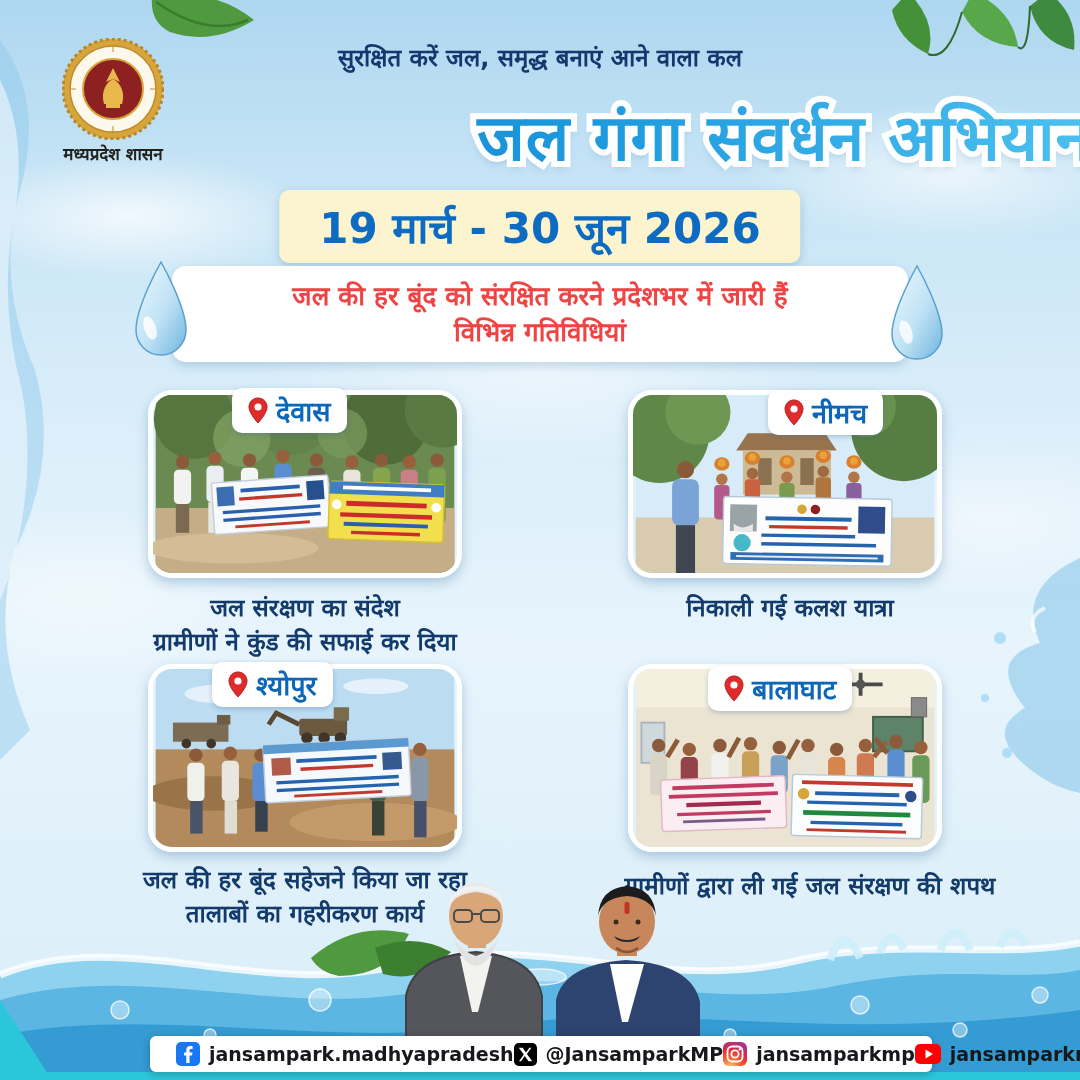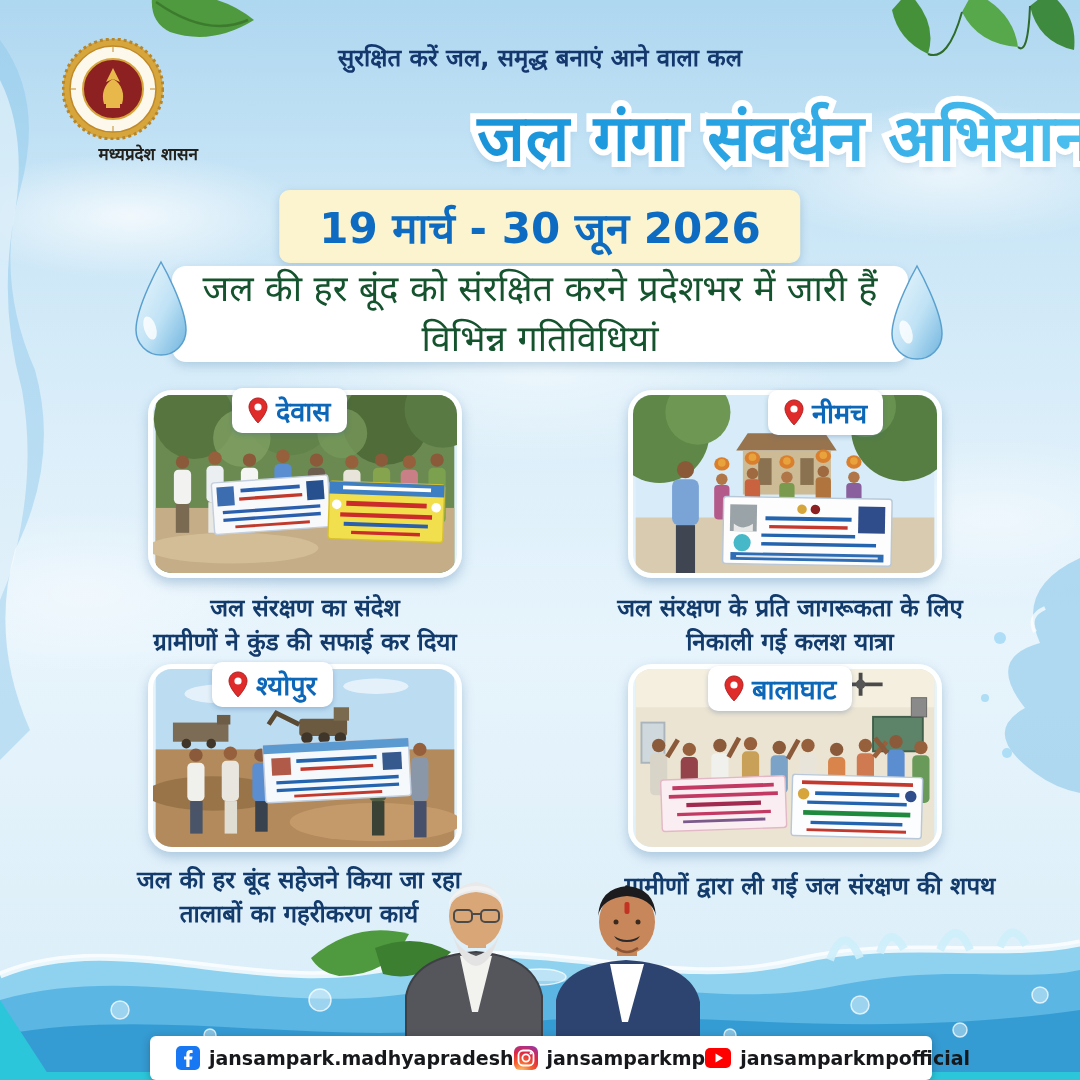--- a/index.html
+++ b/index.html
@@ -14,39 +14,39 @@
       radial-gradient(ellipse 420px 140px at 50% 34%, rgba(255,255,255,.55), transparent 70%),
       radial-gradient(ellipse 300px 120px at 8% 55%, rgba(255,255,255,.45), transparent 70%),
       radial-gradient(ellipse 320px 120px at 92% 48%, rgba(255,255,255,.45), transparent 70%); }
 
   .edge-splash { position:absolute; z-index:1; }
   .left-stream { left:0; top:40px; }
   .right-splash { right:0; top:548px; }
 
   
   .emblem { position:absolute; left:62px; top:38px; width:102px; height:102px; z-index:4; }
-  .org-name { position:absolute; left:28px; top:142px; width:170px; text-align:right;
+  .org-name { position:absolute; left:28px; top:142px; width:170px; text-align:center;
     font-size:17px; font-weight:bold; color:#23211c; z-index:4; }
   .tagline { position:absolute; left:0; top:40px; width:100%; text-align:center;
     font-size:24px; font-weight:bold; color:#14386e; z-index:3; }
   .title-wrap { position:absolute; left:12px; top:92px; width:100%; height:90px; text-align:right; z-index:3; }
   .title-layer { position:absolute; left:0; width:100%; font-size:64px; font-weight:800; letter-spacing:1px; }
   .title-outline { color:#fff; -webkit-text-stroke:12px #ffffff;
     text-shadow:0 6px 10px rgba(20,80,140,.3); }
   .title-fill { background:linear-gradient(90deg,#0d7cc6 0%,#1e9ade 55%,#4cc0ef 100%);
     -webkit-background-clip:text; background-clip:text; color:transparent; }
   .date-badge { position:absolute; left:50%; top:190px; transform:translateX(-50%);
     background:#fbf4ce; border-radius:10px; padding:8px 40px; z-index:3;
     box-shadow:0 3px 8px rgba(60,110,160,.25); }
   .date-badge span { font-size:42px; font-weight:800; color:#0d6cc2; }
 
   .intro-box { position:absolute; left:172px; top:266px; width:736px; height:96px; z-index:3;
     background:#ffffff; border-radius:14px; box-shadow:0 4px 10px rgba(90,140,180,.3);
     display:flex; flex-direction:column; justify-content:center; text-align:center; }
-  .intro-box div { font-size:36px; font-weight:400; color:#14532d; line-height:1.4; }
+  .intro-box div { font-size:26px; font-weight:700; color:#ef4444; line-height:1.4; }
   .drop { position:absolute; z-index:3; }
   .drop-left { left:128px; top:258px; }
   .drop-right { left:884px; top:262px; }
 
   
   .card { position:absolute; width:314px; height:188px; z-index:3;
     border-radius:24px; border:5px solid rgba(255,255,255,.95); overflow:hidden;
     box-shadow:0 5px 12px rgba(70,120,170,.35); }
   .card svg { display:block; }
   .c1 { left:148px; top:390px; } .c2 { left:628px; top:390px; }
@@ -55,32 +55,32 @@
     display:inline-flex; align-items:center; gap:8px; padding:4px 16px;
     box-shadow:0 2px 5px rgba(60,100,150,.3); }
   .loc-pill span { font-size:27px; font-weight:800; color:#0d67b8; }
   .p1 { left:232px; top:388px; } .p2 { left:724px; top:390px;margin-left:44px; }
   .p3 { left:212px; top:662px; } .p4 { left:708px; top:666px; }
 
   .caption { position:absolute; z-index:3; text-align:center;
     font-size:24px; font-weight:800; color:#123a6b; line-height:1.4; }
   .cap1 { left:110px; top:592px; width:390px; }
   .cap2 { left:595px; top:592px; width:390px; }
-  .cap3 { left:89px; top:864px; width:420px; }
+  .cap3 { left:95px; top:864px; width:420px; }
   .cap4 { left:590px; top:870px; width:440px; }
 
   .leaves { position:absolute; z-index:2; }
   .leaf-topleft { left:142px; top:-6px; }
   .leaf-topright { left:878px; top:-8px; z-index:4; }
   .leaf-bottom { left:305px; top:918px; z-index:5; }
 
   .bottom-splash { position:absolute; left:0; bottom:0; width:1080px; height:175px; z-index:4; }
   .leaders { position:absolute; left:388px; top:872px; width:324px; height:168px; z-index:6; }
 
-  .footer-bar { position:absolute; left:150px; top:1036px; width:782px; height:44px; z-index:7;
+  .footer-bar { position:absolute; left:150px; top:1036px; width:782px; height:36px; z-index:7;
     background:#ffffff; border-radius:6px; box-shadow:0 2px 8px rgba(0,0,0,.25);
     display:flex; align-items:center; justify-content:space-between; padding:0 26px; }
   .social { display:flex; align-items:center; gap:9px; cursor:pointer; }
   .social span { font-size:19px; font-weight:600; color:#17181c; }
   .social svg { display:block; }
 </style>
 </head>
 <body>
 
 <div class="poster">
@@ -480,21 +480,20 @@
       <circle cx="10" cy="10" r="3.6" fill="#fff"></circle>
     </svg>
     <span>बालाघाट</span>
   </div>
 
   <div class="caption cap1">
     <div>जल संरक्षण का संदेश</div>
     <div>ग्रामीणों ने कुंड की सफाई कर दिया</div>
   </div>
   <div class="caption cap2">
-    <div>जल संरक्षण के प्रति जागरूकता के लिए</div>
     <div>निकाली गई कलश यात्रा</div>
   </div>
   <div class="caption cap3">
     <div>जल की हर बूंद सहेजने किया जा रहा</div>
     <div>तालाबों का गहरीकरण कार्य</div>
   </div>
   <div class="caption cap4">
     <div>ग्रामीणों द्वारा ली गई जल संरक्षण की शपथ</div>
     <div></div>
   </div>
@@ -551,20 +550,27 @@
 
   <div class="footer-bar">
     <div class="social">
       <svg width="24" height="24" viewBox="0 0 24 24">
         <rect width="24" height="24" rx="5" fill="#1877f2"></rect>
         <path d="M13.5,21 V13.5 H16 L16.5,10.5 H13.5 V8.6 C13.5,7.6 14,7 15.1,7 H16.6 V4.3 C16,4.2 15,4.1 14.2,4.1 C11.8,4.1 10.3,5.5 10.3,8.2 V10.5 H8 V13.5 H10.3 V21 Z" fill="#fff"></path>
       </svg>
       <span>jansampark.madhyapradesh</span>
     </div>
     <div class="social">
+      <svg width="23" height="23" viewBox="0 0 24 24">
+        <rect width="24" height="24" rx="5" fill="#000"></rect>
+        <path d="M5,5 L10.2,12.1 L5.2,19 H7.4 L11.2,13.6 L15.1,19 H19 L13.5,11.4 L18.2,5 H16 L12.5,9.9 L9,5 Z" fill="#fff"></path>
+      </svg>
+      <span>@JansamparkMP</span>
+    </div>
+    <div class="social">
       <svg width="24" height="24" viewBox="0 0 24 24">
         <defs>
             <radialGradient id="ig" cx="0.3" cy="1.1" r="1.3">
           <stop offset="0" stop-color="#fdd575"></stop>
               <stop offset=".35" stop-color="#f5602d"></stop>
           <stop offset=".65" stop-color="#dc2743"></stop>
               <stop offset="1" stop-color="#8a3ab9"></stop>
         </radialGradient>
           </defs>
         <rect width="24" height="24" rx="6" fill="url(#ig)"></rect>

